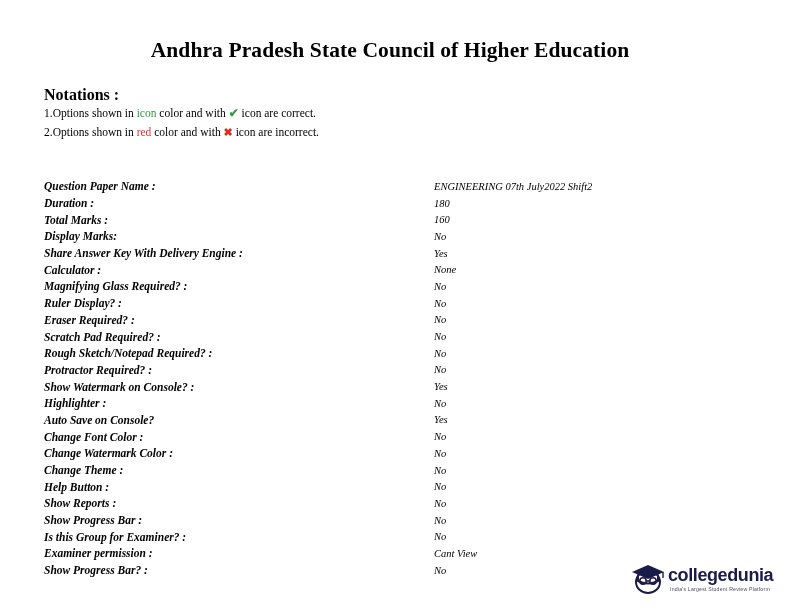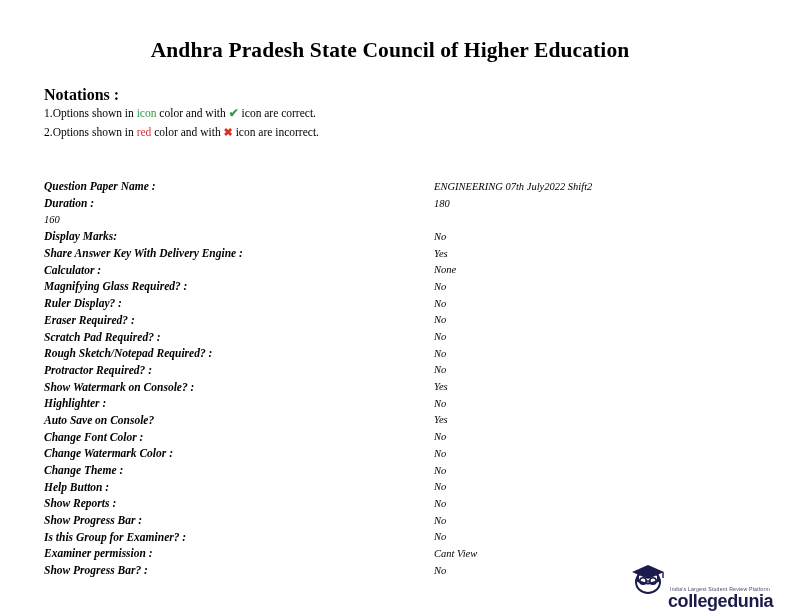--- a/index.html
+++ b/index.html
@@ -96,21 +96,20 @@
   }
   .wm-text {
     position: absolute;
     left: 40px;
     top: 5px;
     font-family: "Liberation Sans", sans-serif;
     font-size: 18px;
     font-weight: bold;
     color: #1b1b4b;
     letter-spacing: -0.4px;
-    margin-top: 26px;
   }
   .wm-sub {
     position: absolute;
     left: 42px;
     top: 26px;
     font-family: "Liberation Sans", sans-serif;
     font-size: 5.2px;
     color: #4a4a6a;
     letter-spacing: 0.2px;
   }
@@ -144,20 +143,21 @@
   <div class="details">
     <div class="row">
         <div class="label">Question Paper Name :</div>
         <div class="value">ENGINEERING 07th July2022 Shift2</div>
       </div>
     <div class="row">
         <div class="label">Duration :</div>
         <div class="value">180</div>
       </div>
     <div class="row">
+        <div class="label">Total Marks :</div>
         <div class="value">160</div>
       </div>
     <div class="row">
         <div class="label">Display Marks:</div>
         <div class="value">No</div>
       </div>
     <div class="row">
         <div class="label">Share Answer Key With Delivery Engine :</div>
         <div class="value">Yes</div>
       </div>

